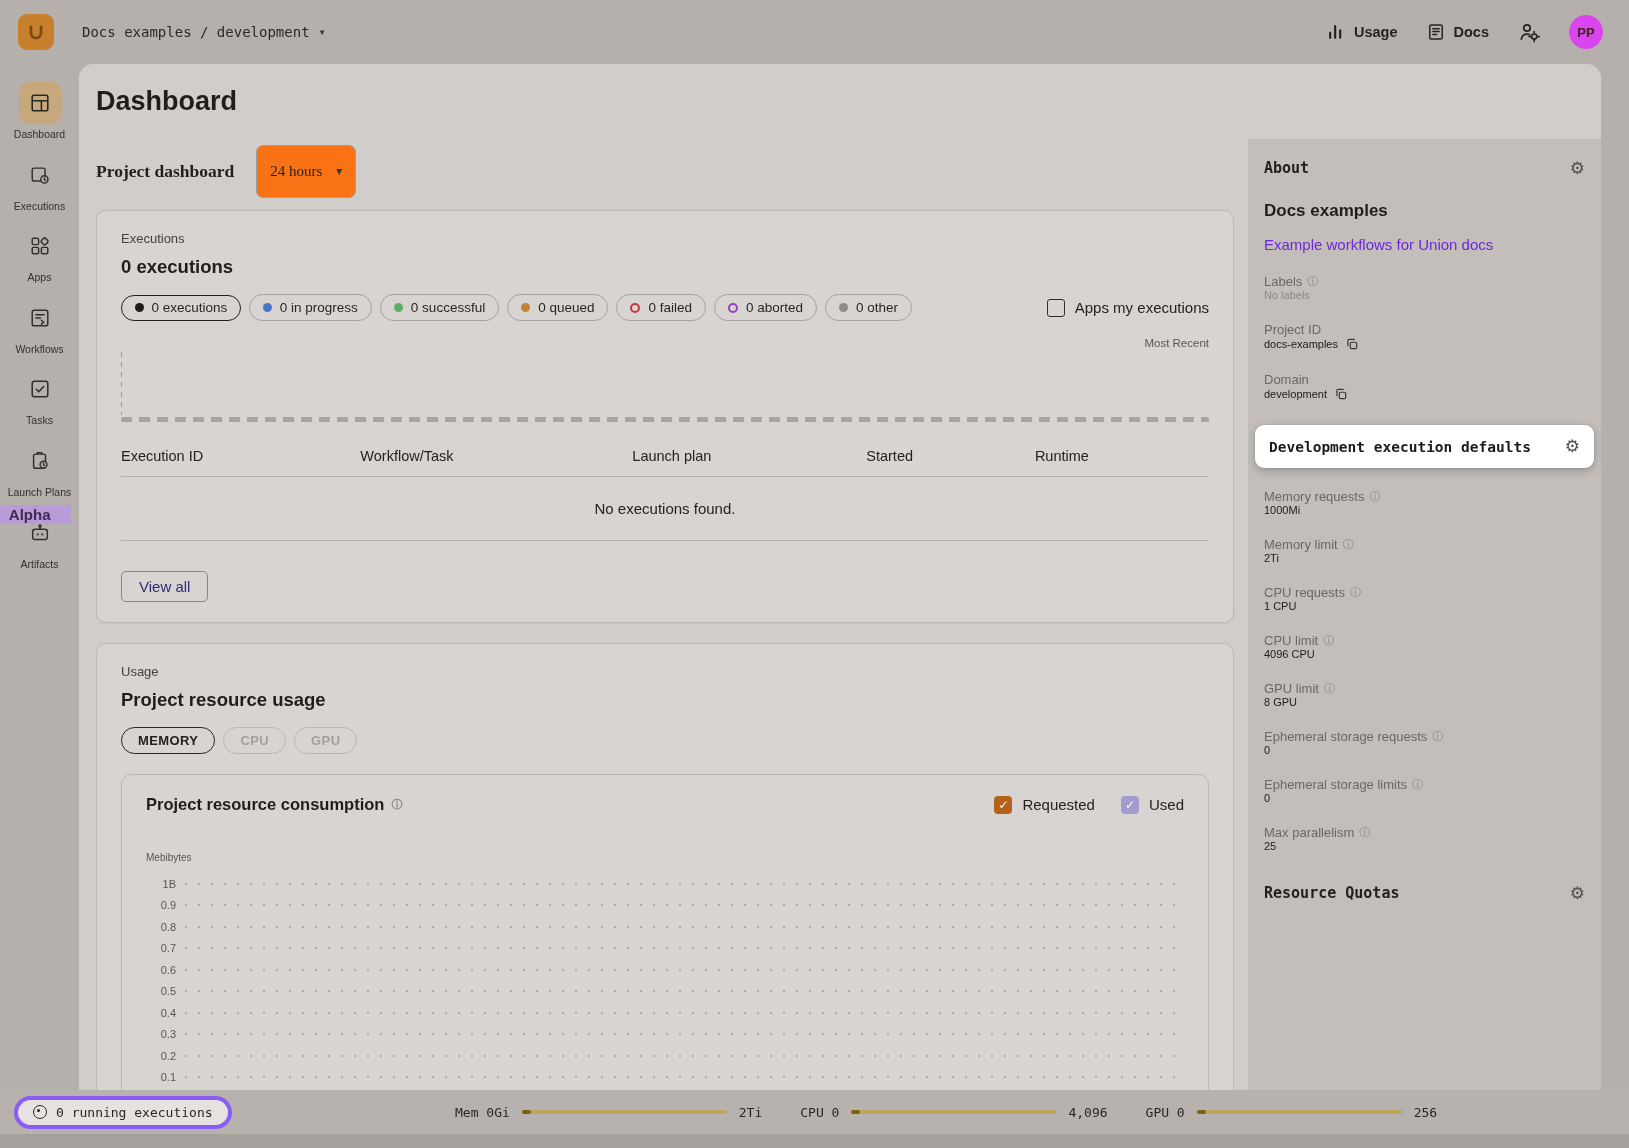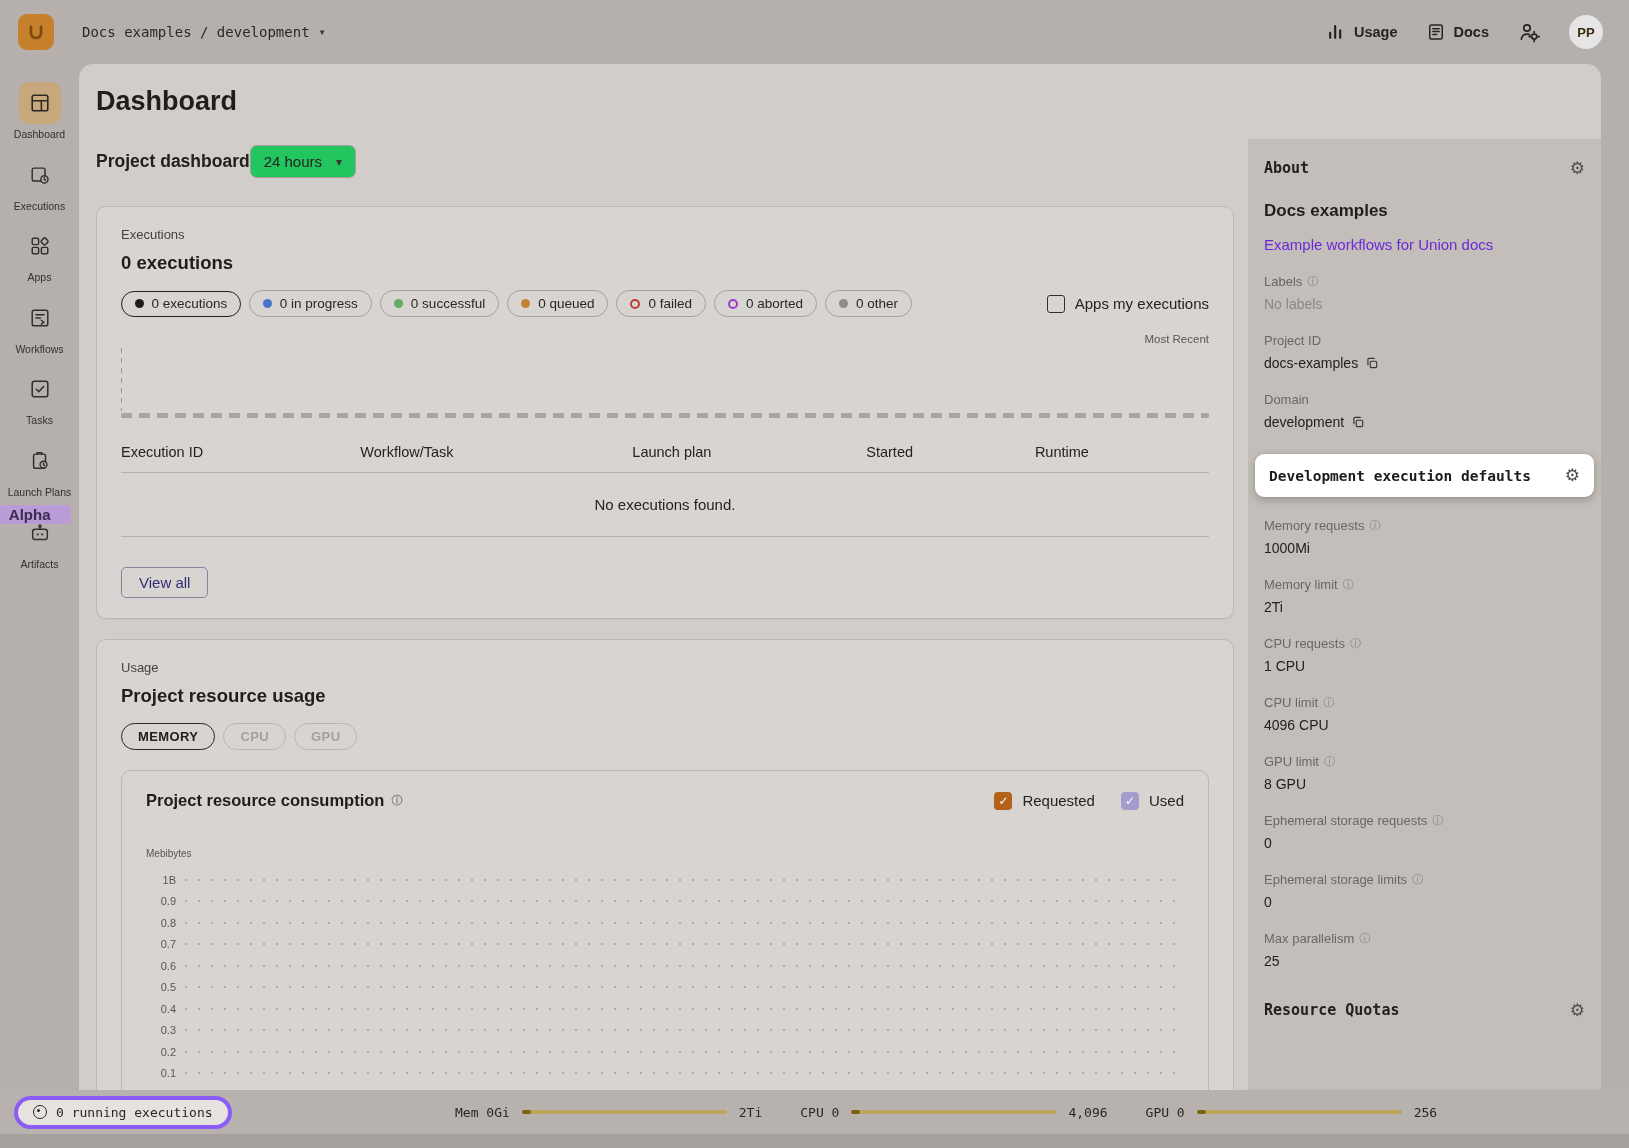--- a/index.html
+++ b/index.html
@@ -29,24 +29,24 @@
                padding:1px 20px;border-radius:1px;}
 
   
   .content{position:absolute;left:79px;top:64px;right:28px;bottom:0;background:#d0cdca;
            border-radius:14px 14px 0 0;display:flex;flex-direction:column;overflow:hidden;}
   .content-top{padding:16px 18px 0 17px;}
   .page-title{font-size:27px;font-weight:600;color:#201e1b;margin:6px 0 22px;}
   .content-body{flex:1;display:flex;min-height:0;}
   .main-scroll{flex:1;min-width:0;padding:6px 14px 0 17px;overflow:hidden;}
 
-  .section-row{display:flex;align-items:center;margin-bottom:28px;}
+  .section-row{display:flex;align-items:center;gap:22px;margin-bottom:12px;font-family:Liberation Serif, serif;}
   .section-title{font-size:17.5px;font-weight:700;margin:0;color:#23211d;}
-  .select{display:flex;align-items:center;gap:14px;background:#22c55e;border:1px solid #a29e9b;
-          border-radius:7px;padding:7px 13px;font-size:15px;cursor:pointer;color:#26231f;}
+  .select{display:flex;align-items:center;gap:14px;background:#f97316;border:1px solid #a29e9b;
+          border-radius:7px;padding:17px 13px;font-size:15px;cursor:pointer;color:#26231f;}
 
   .card{background:#d7d4d1;border:1px solid #bcb8b5;border-radius:10px;padding:20px 24px;
         box-shadow:0 1px 2px rgba(0,0,0,.05);}
   .card-label{font-size:13px;color:#45423e;margin-bottom:10px;}
   .card-title{font-size:18.5px;font-weight:700;color:#201e1b;margin-bottom:16px;}
 
   .filters-row{display:flex;align-items:center;gap:8px;}
   .pill{display:flex;align-items:center;gap:8px;border:1px solid #a5a19d;border-radius:999px;
         padding:5px 13px;font-size:13.5px;background:#d7d4d1;cursor:pointer;color:#2a2723;white-space:nowrap;}
   .pill.selected{border:1.5px solid #23211e;padding:4.5px 12.5px;}
@@ -89,21 +89,21 @@
 
   
   .about-panel{width:321px;flex:0 0 auto;background:#c3beba;padding:20px 16px;overflow:hidden;}
   .panel-head{display:flex;align-items:center;justify-content:space-between;}
   .panel-head-title{font-family:"DejaVu Sans Mono","Liberation Mono",monospace;font-weight:700;font-size:15px;color:#23211d;}
   .gear{font-size:17px;color:#514d49;cursor:pointer;line-height:1;}
   .project-name{font-size:17px;font-weight:700;margin-top:24px;color:#201e1b;}
   .project-desc{font-size:15px;margin-top:15px;color:#6d28d9;}
   .field-label{display:flex;align-items:center;gap:5px;font-size:13px;color:#6b6763;margin-top:21px;}
   .info{font-size:11px;color:#8a8682;line-height:1;}
-  .field-value{display:flex;align-items:center;gap:7px;font-size:14px;color:#23211d;margin-top:7px;}
+  .field-value{display:flex;align-items:center;gap:7px;font-size:11px;color:#23211d;}
   .field-value.muted{color:#8c8884;}
   .copy-icon{display:flex;cursor:pointer;}
   .highlight-box{margin:24px -9px 0;background:#ffffff;border-radius:9px;padding:13px 14px;display:flex;
                  align-items:center;justify-content:space-between;
                  box-shadow:0 0 0 1px rgba(0,0,0,.05),0 3px 10px rgba(0,0,0,.22);}
   .highlight-title{font-family:"DejaVu Sans Mono","Liberation Mono",monospace;font-weight:700;font-size:14.5px;color:#1d1b18;}
   .quotas-head{margin-top:32px;}
 
   
   .statusbar{position:absolute;left:0;right:0;bottom:14px;height:44px;background:#b8b2af;
@@ -150,21 +150,21 @@
         <span>Docs</span>
       </div>
       <div class="iconbtn">
         <svg width="24" height="24" viewBox="0 0 24 24" fill="none" stroke="#26231f" stroke-width="1.7" stroke-linecap="round">
           <circle cx="10" cy="8" r="3.2"></circle>
           <path d="M4.3 19.2c.7-3.3 2.9-5.1 5.7-5.1 1 0 1.9.2 2.7.7"></path>
           <circle cx="17.2" cy="16.6" r="2.6"></circle>
           <path d="M17.2 12.8v-1.1M17.2 21.5v-1.1M21.1 16.6h1.1M12.2 16.6h1.1"></path>
         </svg>
       </div>
-      <div class="avatar" style="background-color: #e5e5e5;">PP</div>
+      <div class="avatar" style="background-color: #d946ef;">PP</div>
     </div>
   </header>
 
   <aside class="sidebar">
     <div class="nav-item">
       <span class="nav-tile" style="background-color: rgb(199, 168, 124);">
         <svg width="22" height="22" viewBox="0 0 24 24" fill="none" stroke="#2b2824" stroke-width="1.7" stroke-linejoin="round">
           <rect x="3.5" y="3.5" width="17" height="17" rx="2"></rect>
             <path d="M3.5 9.5h17M13.5 9.5v11"></path>
         </svg>

